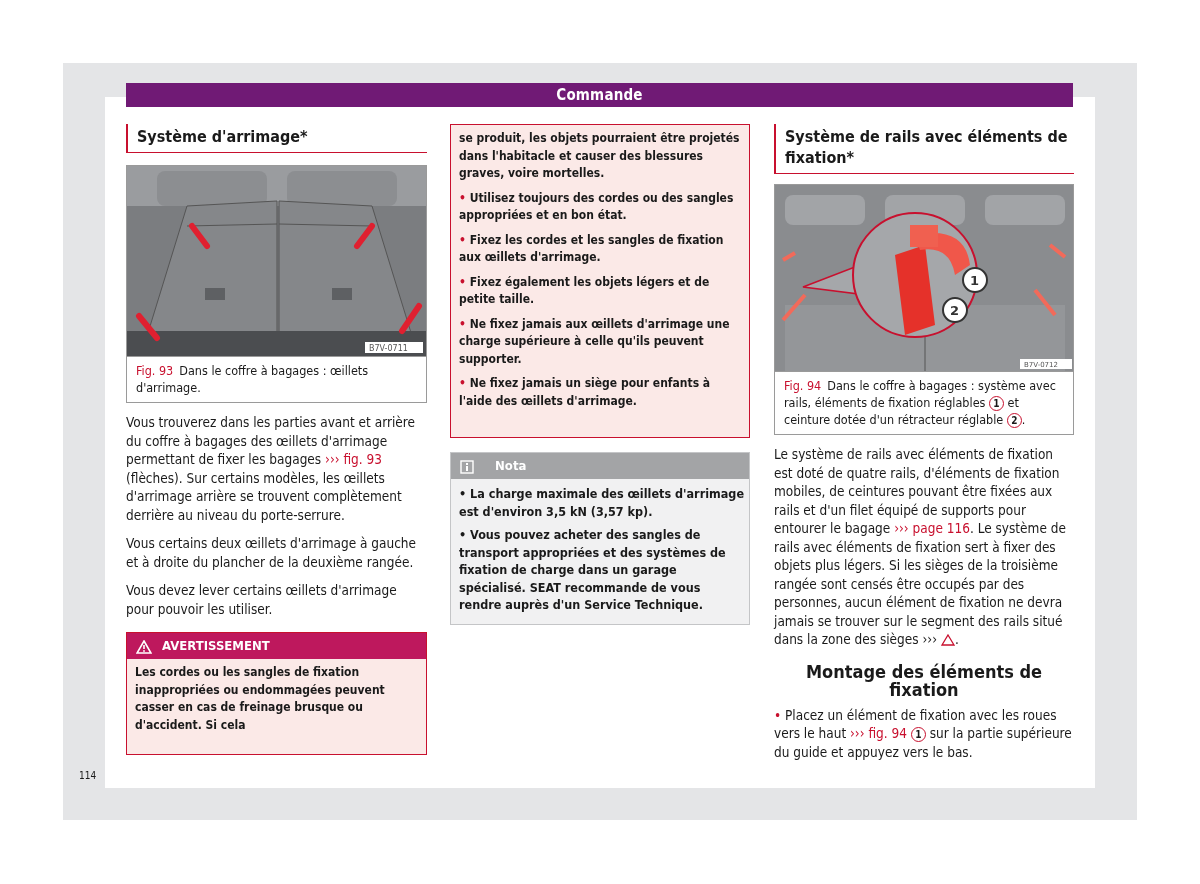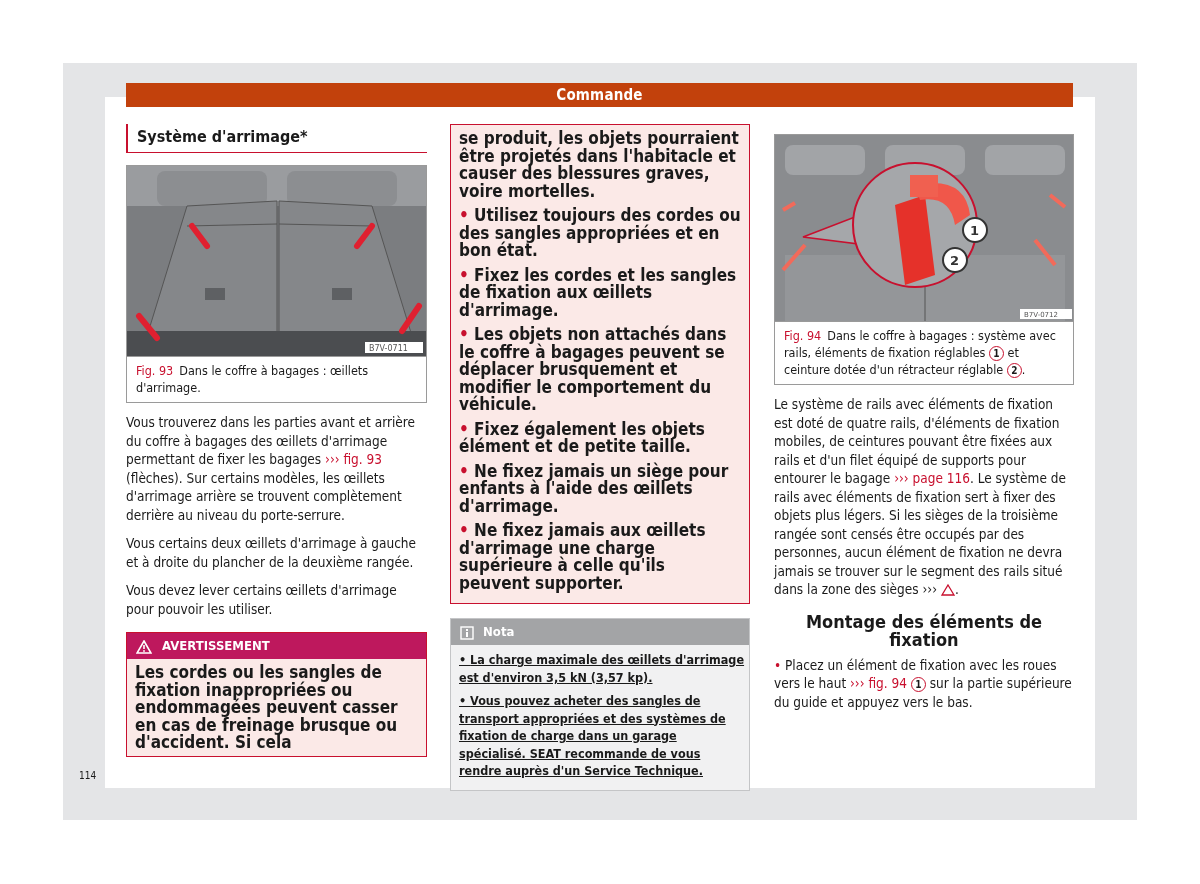--- a/index.html
+++ b/index.html
@@ -1,43 +1,43 @@
 <!DOCTYPE html>
 <html><head>
 <meta charset="utf-8">
 <style>
   html,body{margin:0;padding:0;}
   body{width:1200px;height:884px;background:#ffffff;position:relative;overflow:hidden;
        font-family:"DejaVu Sans Condensed","DejaVu Sans",sans-serif;color:#1a1a1a;}
   .frame{position:absolute;left:63px;top:63px;width:1074px;height:757px;background:#e4e5e7;}
   .page{position:absolute;left:105px;top:97px;width:990px;height:691px;background:#ffffff;}
-  .header-bar{position:absolute;left:126px;top:83px;width:947px;height:24px;background:#c2410c;
+  .header-bar{position:absolute;left:126px;top:83px;width:947px;height:24px;background:#701a75;
        color:#fff;font-weight:bold;font-size:15px;text-align:center;line-height:25px;letter-spacing:0.2px;}
   .col{position:absolute;top:124px;}
   .col1{left:126px;width:301px;}
   .col2{left:450px;width:300px;}
   .col3{left:774px;width:300px;}
   .sec-title{border-left:2px solid #c8102e;border-bottom:1.5px solid #c8102e;padding:2px 0 5px 9px;
        font-weight:bold;font-size:16px;line-height:21px;color:#1a1a1a;}
   .figure{border:1.5px solid #9a9a9a;margin-top:12px;background:#fff;}
   .fig-img{position:relative;height:190px;background:#7d7f82;overflow:hidden;border-bottom:1px solid #9a9a9a;}
   .fig-cap{padding:5px 9px 6px 9px;font-size:12.5px;line-height:17px;}
   .fig-num{color:#c8102e;font-weight:normal;margin-right:6px;}
   .body-text{font-size:13.5px;line-height:18.5px;margin-top:10px;}
   .body-text p{margin:0 0 10px 0;}
   .ref{color:#c8102e;font-weight:normal;}
   .warn{border:1.5px solid #c8102e;background:#fbe9e7;margin-top:14px;}
   .warn-head{background:#be185d;color:#fff;font-size:13px;padding:3px 9px;height:20px;line-height:20px;font-weight:bold;}
-  .warn-body{padding:5px 8px 4px 8px;font-size:17px;font-weight:bold;line-height:17.5px;}
+  .warn-body{padding:5px 8px 20px 8px;font-size:12px;font-weight:bold;line-height:17.5px;}
   .warn2{border:1.5px solid #c8102e;background:#fbe9e7;}
   .warn2 p{margin:0 0 7px 0;}
   .bullet{color:#c8102e;}
   .nota{border:1.5px solid #c4c5c7;background:#f1f1f2;margin-top:14px;}
   .nota-head{background:#a3a4a6;color:#fff;font-weight:bold;font-size:13px;padding:3px 9px;height:20px;line-height:20px;}
-  .nota-body{padding:6px 3px 4px 8px;font-size:12.5px;font-weight:bold;line-height:17.5px;text-decoration:underline;}
+  .nota-body{padding:6px 3px 4px 8px;font-size:12.5px;font-weight:bold;line-height:17.5px;}
   .nota-body p{margin:0 0 6px 0;}
   .circ{display:inline-block;width:13px;height:13px;border:1.5px solid #c8102e;border-radius:50%;
        font-size:10px;line-height:13px;text-align:center;font-weight:bold;color:#1a1a1a;vertical-align:middle;}
   .subhead{font-weight:bold;font-size:18px;margin:14px 0 6px 0;text-align:center;}
   .page-num{position:absolute;left:79px;top:770px;font-size:10px;color:#1a1a1a;}
   .ico{display:inline-block;vertical-align:middle;}
 </style>
 </head>
 <body>
 
@@ -91,42 +91,42 @@
     </div>
     <div class="warn-body">Les cordes ou les sangles de fixation inappropriées ou endommagées peuvent casser en cas de freinage brusque ou d'accident. Si cela</div>
   </div>
 </div>
 
 <div class="col col2">
   <div class="warn2 warn-body">
     <p>se produit, les objets pourraient être projetés dans l'habitacle et causer des blessures graves, voire mortelles.</p>
     <p><span class="bullet">• </span><span>Utilisez toujours des cordes ou des sangles appropriées et en bon état.</span></p>
     <p><span class="bullet">• </span><span>Fixez les cordes et les sangles de fixation aux œillets d'arrimage.</span></p>
-    <p><span class="bullet">• </span><span>Les objets non attachés dans le coffre à bagages peuvent se déplacer brusquement et modifier le comportement du véhicule.</span></p>
-    <p><span class="bullet">• </span><span>Fixez également les objets élément et de petite taille.</span></p>
+    <p><span class="bullet">• </span><span>Fixez également les objets légers et de petite taille.</span></p>
+    <p><span class="bullet">• </span><span>Ne fixez jamais aux œillets d'arrimage une charge supérieure à celle qu'ils peuvent supporter.</span></p>
     <p><span class="bullet">• </span><span>Ne fixez jamais un siège pour enfants à l'aide des œillets d'arrimage.</span></p>
-    <p><span class="bullet">• </span><span>Ne fixez jamais aux œillets d'arrimage une charge supérieure à celle qu'ils peuvent supporter.</span></p>
   </div>
   <div class="nota">
     <div class="nota-head">
       <svg class="ico" width="14" height="14" viewBox="0 0 14 14">
           <rect x="1" y="1" width="12" height="12" fill="none" stroke="#fff" stroke-width="1.4"></rect>
           <rect x="6" y="6" width="2" height="5" fill="#fff"></rect>
           <rect x="6" y="3" width="2" height="2" fill="#fff"></rect>
         </svg>
-      <span style="margin-left:5px">Nota</span>
+      <span style="margin-left:17px">Nota</span>
     </div>
     <div class="nota-body">
       <p>• <span>La charge maximale des œillets d'arrimage est d'environ 3,5 kN (3,57 kp).</span></p>
       <p>• <span>Vous pouvez acheter des sangles de transport appropriées et des systèmes de fixation de charge dans un garage spécialisé. SEAT recommande de vous rendre auprès d'un Service Technique.</span></p>
     </div>
   </div>
 </div>
 
 <div class="col col3">
+  <div class="sec-title">Système de rails avec éléments de fixation*</div>
   <div class="figure" style="margin-top:10px">
     <div class="fig-img" style="height:186px">
       <svg width="300" height="186" viewBox="0 0 300 186">
         <rect width="300" height="186" fill="#8a8c8f"></rect>
         <rect x="10" y="10" width="80" height="30" rx="8" fill="#a2a4a7"></rect>
         <rect x="110" y="10" width="80" height="30" rx="8" fill="#a2a4a7"></rect>
         <rect x="210" y="10" width="80" height="30" rx="8" fill="#a2a4a7"></rect>
         <rect x="10" y="120" width="280" height="66" fill="#949699"></rect>
         <line x1="150" y1="120" x2="150" y2="186" stroke="#555"></line>
         <g stroke="#f26a5a" stroke-width="4">

